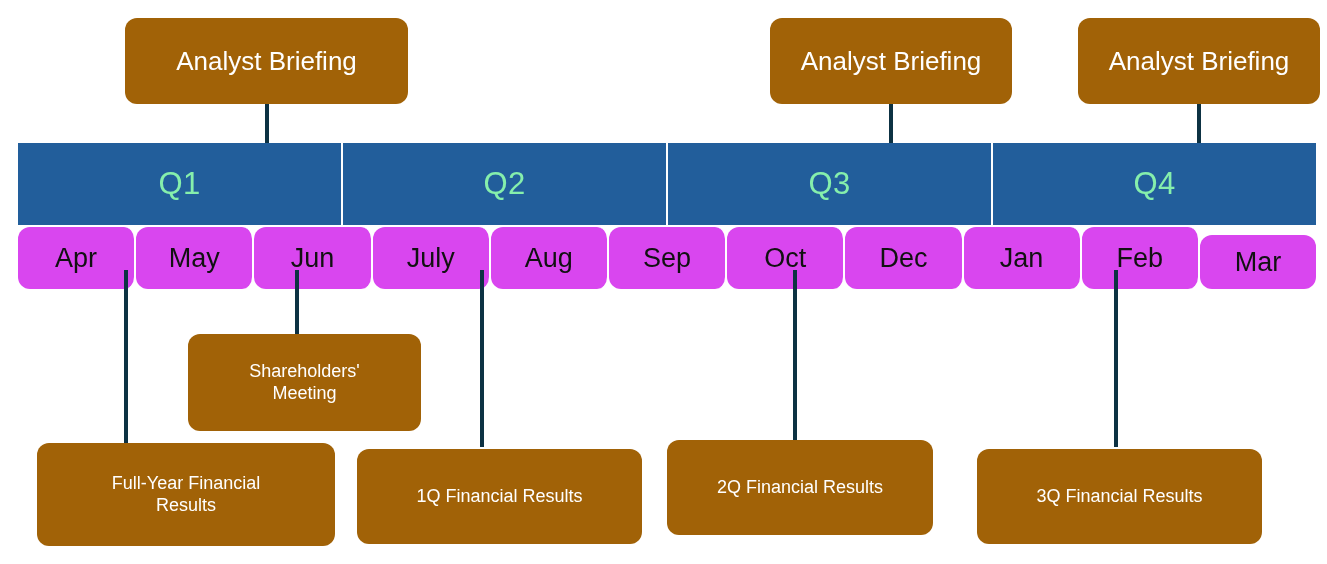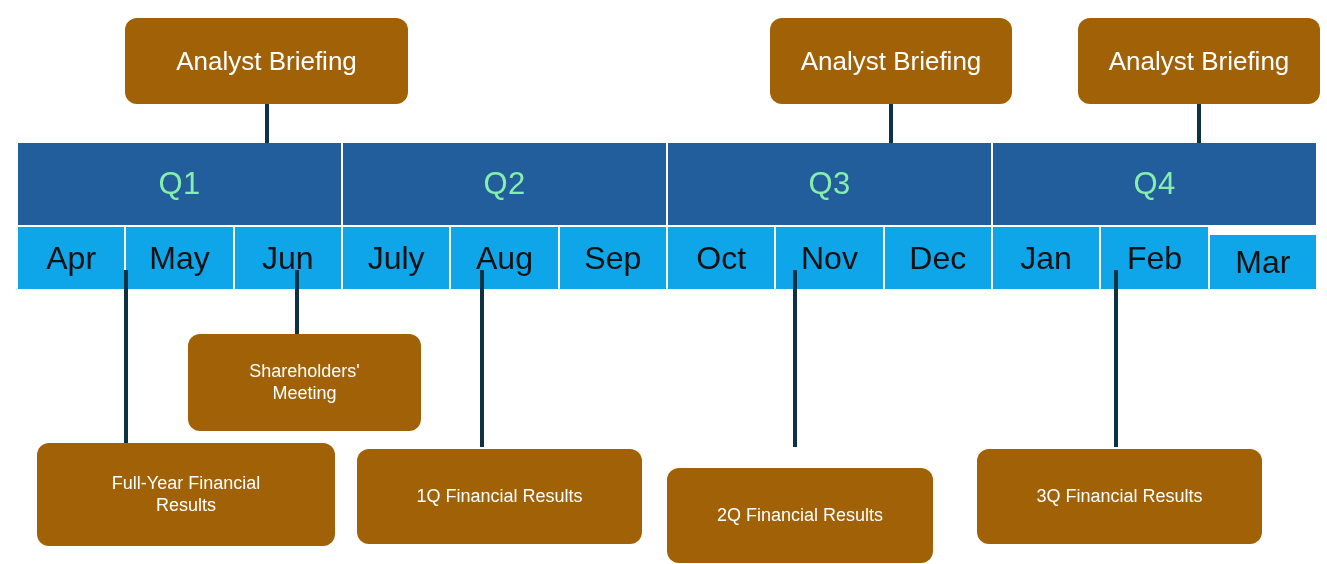--- a/index.html
+++ b/index.html
@@ -44,28 +44,29 @@
   .month-row {
     position: absolute;
     left: 18px;
     top: 227px;
     width: 1298px;
     height: 62px;
     display: flex;
   }
   .month-cell {
     flex: 1 1 0;
-    background: #0ea5e9;
+    background: #d946ef;
     color: #111111;
     display: flex;
     align-items: center;
     justify-content: center;
-    font-size: 32px;
+    font-size: 27px;
     border-right: 2px solid #ffffff;
     box-sizing: border-box;
+    border-radius: 12px;
   }
   .month-cell:last-child { border-right: none; margin-top: 8px; }
 
   
   .callout {
     position: absolute;
     background: #a16207;
     color: #ffffff;
     border-radius: 12px;
     display: flex;
@@ -108,21 +109,20 @@
   </div>
 
   <div class="month-row">
     <div class="month-cell">Apr</div>
     <div class="month-cell">May</div>
     <div class="month-cell">Jun</div>
     <div class="month-cell">July</div>
     <div class="month-cell">Aug</div>
     <div class="month-cell">Sep</div>
     <div class="month-cell">Oct</div>
-    <div class="month-cell">Nov</div>
     <div class="month-cell">Dec</div>
     <div class="month-cell">Jan</div>
     <div class="month-cell">Feb</div>
     <div class="month-cell">Mar</div>
   </div>
 
   <div class="connector" style="left:124px; top:270px; height:177px;"></div>
 
   <div class="connector" style="left:295px; top:270px; height:66px;"></div>
 
@@ -141,17 +141,17 @@
 
   <div class="callout callout-bottom" style="left:37px; top:443px; width:298px; height:103px;">
     <span>
       <span>Full-Year Financial</span><br>
       <span>Results</span>
     </span>
   </div>
 
   <div class="callout callout-bottom" style="left:357px; top:449px; width:285px; height:95px;">1Q Financial Results</div>
 
-  <div class="callout callout-bottom" style="left:667px; top:468px; width:266px; height:95px;">2Q Financial Results</div>
+  <div class="callout callout-bottom" style="left:667px; top:440px; width:266px; height:95px;">2Q Financial Results</div>
 
   <div class="callout callout-bottom" style="left:977px; top:449px; width:285px; height:95px;">3Q Financial Results</div>
 
 </div>
 
 </body></html>

